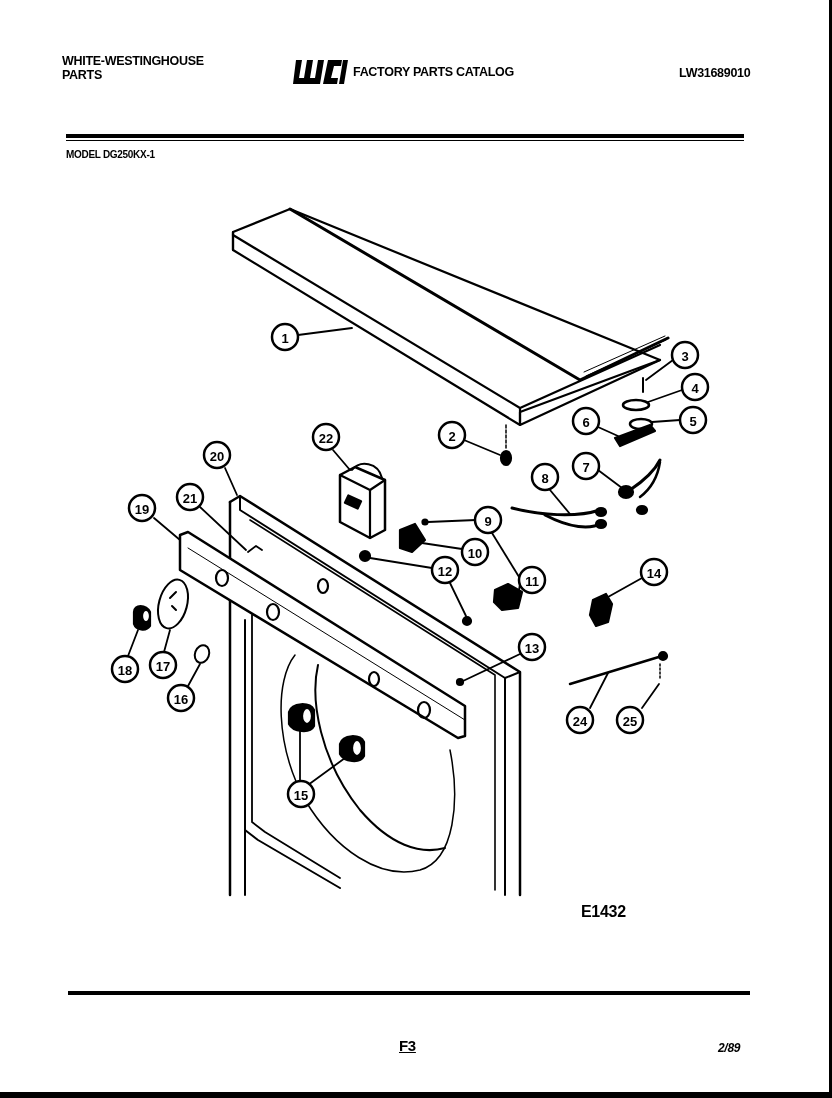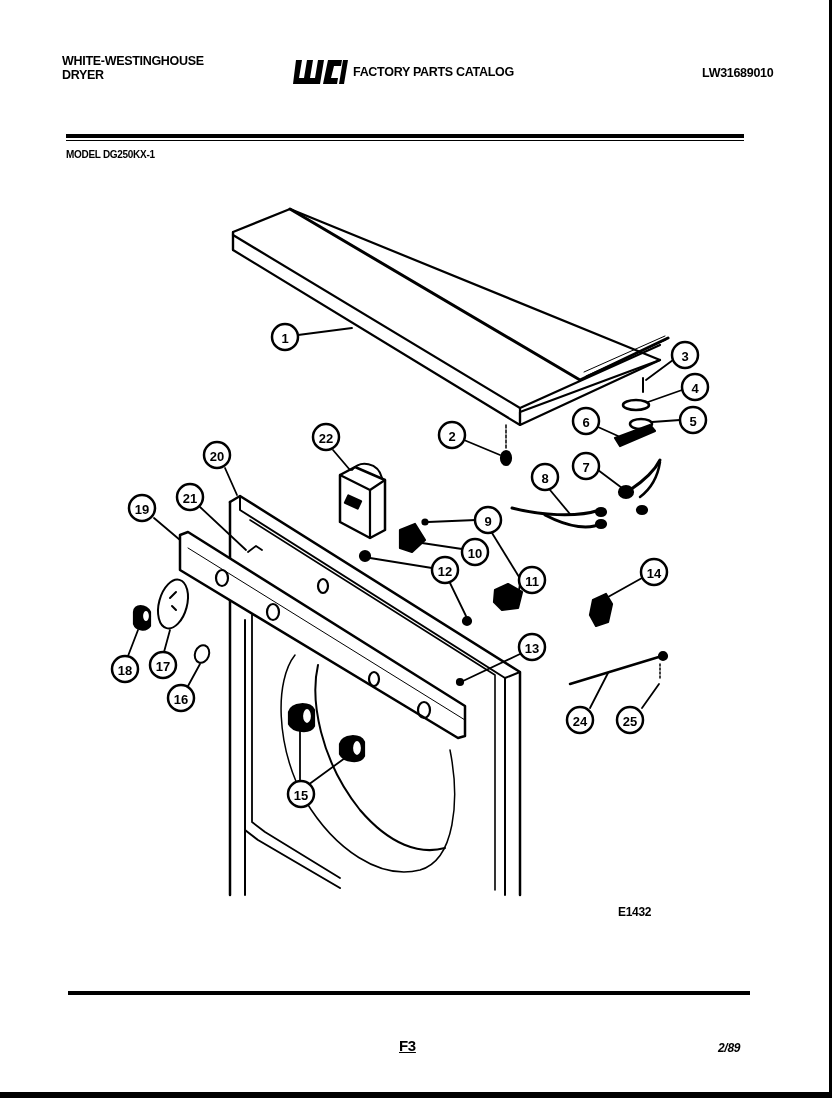--- a/index.html
+++ b/index.html
@@ -2,39 +2,39 @@
 <html><head>
 <meta charset="utf-8">
 <style>
   html, body { margin: 0; padding: 0; background: #ffffff; }
   body { width: 832px; height: 1098px; position: relative; overflow: hidden; font-family: "Liberation Sans", sans-serif; color: #000; }
   .abs { position: absolute; }
   .hdr-text { font-family: "Liberation Sans", sans-serif; font-weight: 900; font-size: 12.5px; letter-spacing: -0.3px; line-height: 14px; }
   #brand { left: 62px; top: 54px; }
   #logo { left: 290px; top: 58px; width: 58px; height: 28px; }
   #catalog-title { left: 353px; top: 65px; }
-  #catalog-number { left: 655px; top: 66px; padding-left: 47px; }
+  #catalog-number { left: 632px; top: 66px; padding-left: 47px; }
   #rule-top { left: 66px; top: 134px; width: 678px; height: 4px; background: #000; }
   #rule-top2 { left: 66px; top: 140px; width: 678px; height: 1px; background: #000; }
   #model { left: 66px; top: 148px; font-size: 10px; }
   #diagram { left: 0; top: 0; width: 832px; height: 1098px; }
-  #figure-code { left: 618px; top: 905px; font-size: 12px; }
+  #figure-code { left: 581px; top: 905px; font-size: 16px; }
   #rule-bottom { left: 68px; top: 991px; width: 682px; height: 4px; background: #000; }
   #page-label { left: 399px; top: 1039px; font-size: 15px; text-decoration: underline; }
   #date-code { left: 718px; top: 1041px; font-size: 12px; font-style: italic; }
   #edge-right { left: 829px; top: 0; width: 3px; height: 1098px; background: #000; }
   #edge-bottom { left: 0; top: 1092px; width: 832px; height: 6px; background: #000; }
   .callout-num { font-family: "Liberation Sans", sans-serif; font-weight: 900; font-size: 13px; text-anchor: middle; dominant-baseline: central; }
 </style>
 </head>
 <body>
 
 <div class="abs hdr-text" id="brand">
   <div>WHITE-WESTINGHOUSE</div>
-  <div>DRYER</div>
+  <div>PARTS</div>
 </div>
 
 <svg class="abs" id="logo" viewBox="0 0 58 28">
   <g fill="#000">
     <polygon points="6,2 12,2 9,20 14,20 17,2 23,2 20,20 25,20 28,2 34,2 30,26 3,26"></polygon>
     <polygon points="38,2 52,2 51,8 44,8 41,20 48,20 47,26 33,26"></polygon>
     <polygon points="53,2 58,2 54,26 49,26"></polygon>
   </g>
 </svg>
 

